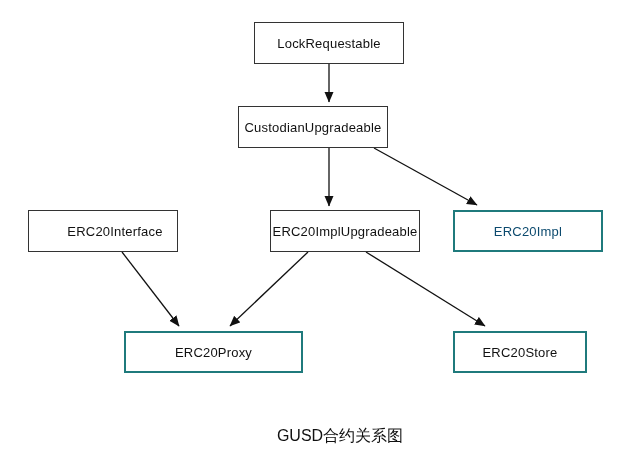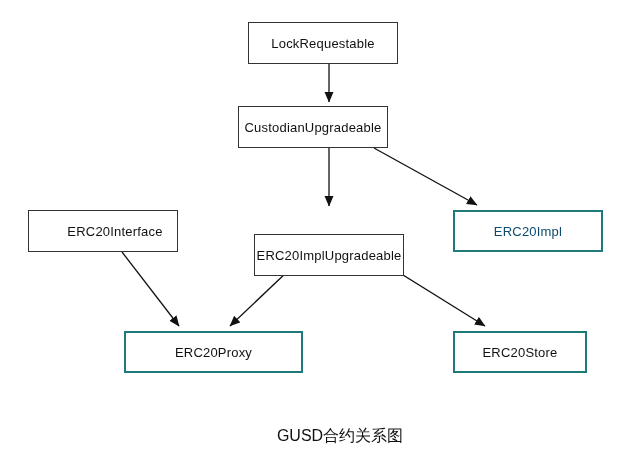--- a/index.html
+++ b/index.html
@@ -51,30 +51,30 @@
         <line x1="329" y1="64" x2="329" y2="102" stroke="#111111" stroke-width="1.3" marker-end="url(#arrowhead)"></line>
         <line x1="329" y1="148" x2="329" y2="206" stroke="#111111" stroke-width="1.3" marker-end="url(#arrowhead)"></line>
         <line x1="374" y1="148" x2="477" y2="205" stroke="#111111" stroke-width="1.3" marker-end="url(#arrowhead)"></line>
         <line x1="122" y1="252" x2="179" y2="326" stroke="#111111" stroke-width="1.3" marker-end="url(#arrowhead)"></line>
         <line x1="308" y1="252" x2="230" y2="326" stroke="#111111" stroke-width="1.3" marker-end="url(#arrowhead)"></line>
         <line x1="366" y1="252" x2="485" y2="326" stroke="#111111" stroke-width="1.3" marker-end="url(#arrowhead)"></line>
       </g>
   </svg>
 
   <div id="nodes">
-      <div class="node" style="left: 248px; top: 22px; width: 150px; height: 42px; border-style: solid; border-width: 1.5px; border-color: rgb(51, 51, 51); color: rgb(17, 17, 17);">
+      <div class="node" style="left: 254px; top: 22px; width: 150px; height: 42px; border-style: solid; border-width: 1.5px; border-color: rgb(51, 51, 51); color: rgb(17, 17, 17);">
         <span>LockRequestable</span>
       </div>
       <div class="node" style="left: 238px; top: 106px; width: 150px; height: 42px; border-style: solid; border-width: 1.5px; border-color: rgb(51, 51, 51); color: rgb(17, 17, 17);">
         <span>CustodianUpgradeable</span>
       </div>
       <div class="node" style="left: 28px; top: 210px; width: 150px; height: 42px; border-style: solid; border-width: 1.5px; border-color: rgb(51, 51, 51); color: rgb(17, 17, 17); padding-left: 24px;">
         <span>ERC20Interface</span>
       </div>
-      <div class="node" style="left: 254px; top: 210px; width: 150px; height: 42px; border-style: solid; border-width: 1.5px; border-color: rgb(51, 51, 51); color: rgb(17, 17, 17); margin-top: 24px;">
+      <div class="node" style="left: 270px; top: 210px; width: 150px; height: 42px; border-style: solid; border-width: 1.5px; border-color: rgb(51, 51, 51); color: rgb(17, 17, 17);">
         <span>ERC20ImplUpgradeable</span>
       </div>
       <div class="node" style="left: 453px; top: 210px; width: 150px; height: 42px; border-style: solid; border-width: 2px; border-color: rgb(31, 122, 124); color: #0c4a6e;">
         <span>ERC20Impl</span>
       </div>
       <div class="node" style="left: 124px; top: 331px; width: 179px; height: 42px; border-style: solid; border-width: 2px; border-color: rgb(31, 122, 124); color: rgb(17, 17, 17);">
         <span>ERC20Proxy</span>
       </div>
       <div class="node" style="left: 453px; top: 331px; width: 134px; height: 42px; border-style: solid; border-width: 2px; border-color: rgb(31, 122, 124); color: rgb(17, 17, 17);">
         <span>ERC20Store</span>

